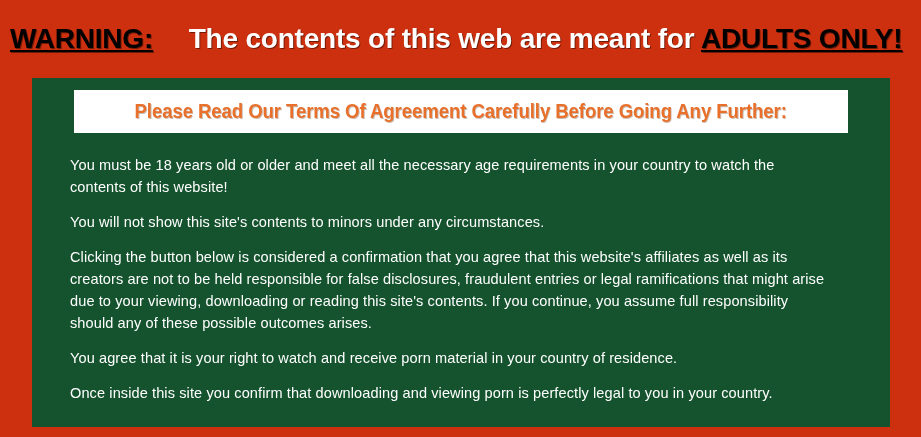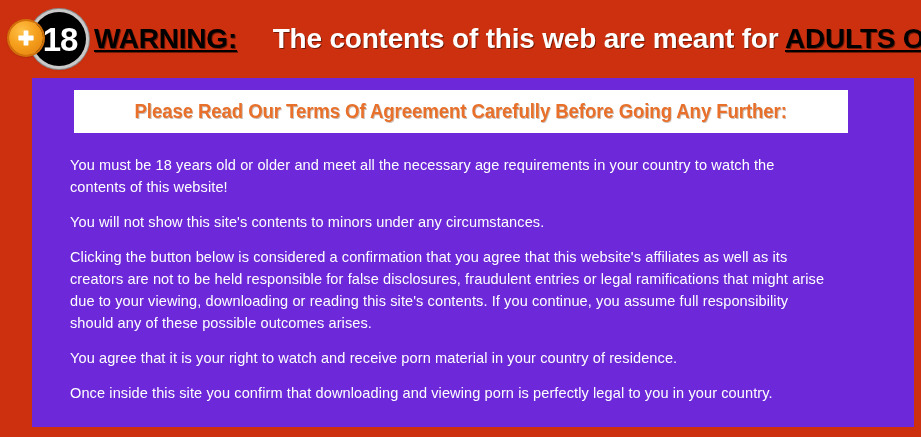--- a/index.html
+++ b/index.html
@@ -117,22 +117,21 @@
     margin-left: 28px;
   }
 
   
   .panel {
     position: absolute;
     left: 32px;
     top: 78px;
     width: 858px;
     height: 349px;
-    background: #6d28d9;
-    padding-left: 24px;
+    background: #14532d;
   }
 
   .title-bar {
     position: absolute;
     left: 42px;
     top: 12px;
     width: 774px;
     height: 43px;
     background: #ffffff;
     display: flex;
@@ -173,30 +172,20 @@
 
   .terms p:last-child { margin-bottom: 0; }
 </style>
 </head>
 <body>
 
 <div class="page">
 
   <div class="header">
 
-    <div class="badge">
-      <div class="badge-disc"></div>
-      <div class="badge-num">18</div>
-      <div class="badge-plus">
-        <svg width="22" height="22" viewBox="0 0 22 22" aria-hidden="true">
-          <rect x="8.6" y="3.4" width="4.8" height="15.2" rx="0.6" fill="#ffffff"></rect>
-          <rect x="3.4" y="8.6" width="15.2" height="4.8" rx="0.6" fill="#ffffff"></rect>
-        </svg>
-      </div>
-    </div>
 
     <div class="warning-text">
       <span class="w-black">WARNING:</span>
       <span class="w-white">The contents of this web are meant for</span>
       <span class="w-black">ADULTS ONLY!</span>
     </div>
 
   </div>
 
   <div class="panel">

